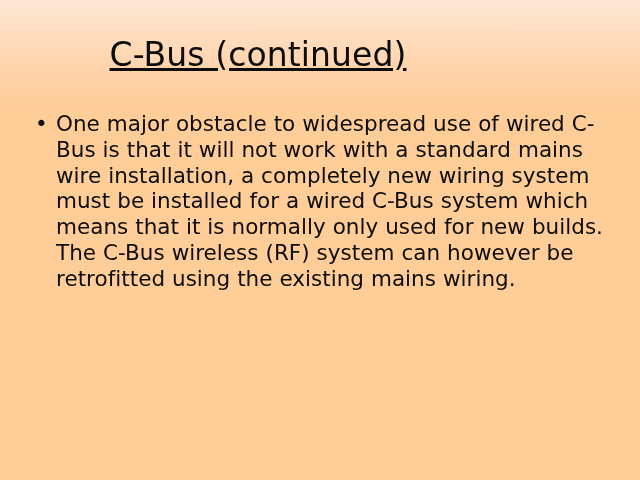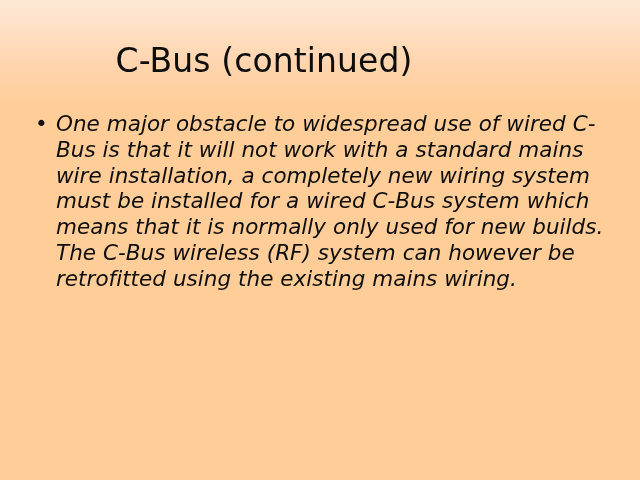--- a/index.html
+++ b/index.html
@@ -37,22 +37,23 @@
     position: absolute;
     left: 0;
     top: 33px;
     width: 512px;
     text-align: center;
     font-size: 33px;
     font-weight: normal;
     line-height: 40px;
     color: #0d0d0d;
     letter-spacing: 0.1px;
-    margin: 8px;
+    margin: 2px;
     white-space: nowrap;
+    text-decoration: underline;
   }
 
   
   #body-block {
     position: absolute;
     left: 33px;
     top: 111px;
     width: 578px;
   }
 
@@ -71,21 +72,20 @@
     position: absolute;
     left: 2px;
     top: 0;
     font-size: 21.5px;
     line-height: 25.8px;
     color: #0d0d0d;
   }
 
   .bullet-text {
     display: block;
-    font-style: italic;
   }
 </style>
 </head>
 <body>
 
 <div id="slide">
 
   <h1 id="slide-title">C-Bus (continued)</h1>
 
   <div id="body-block">

